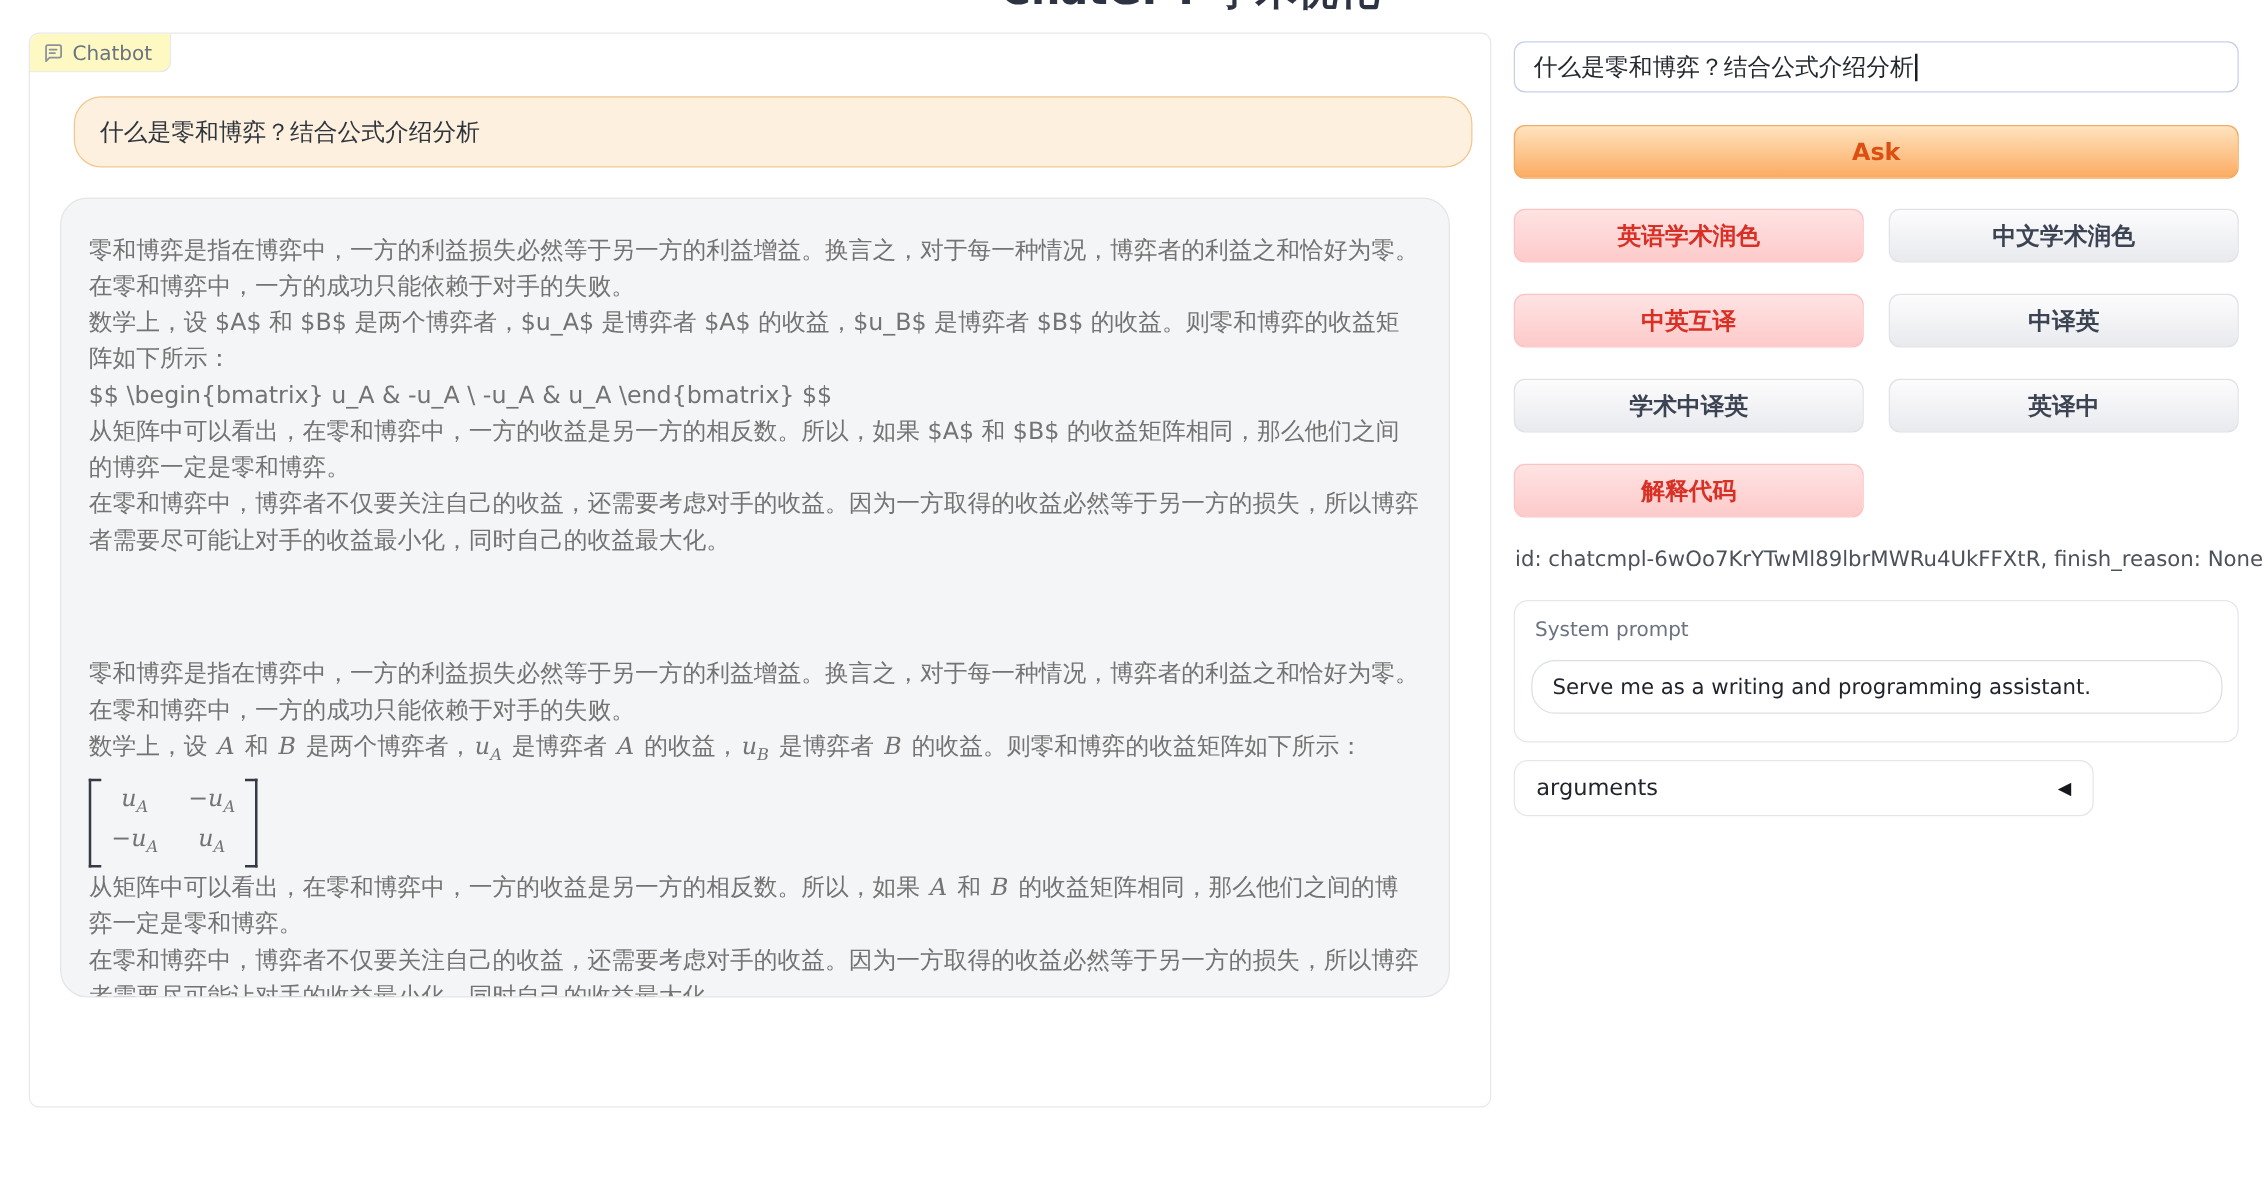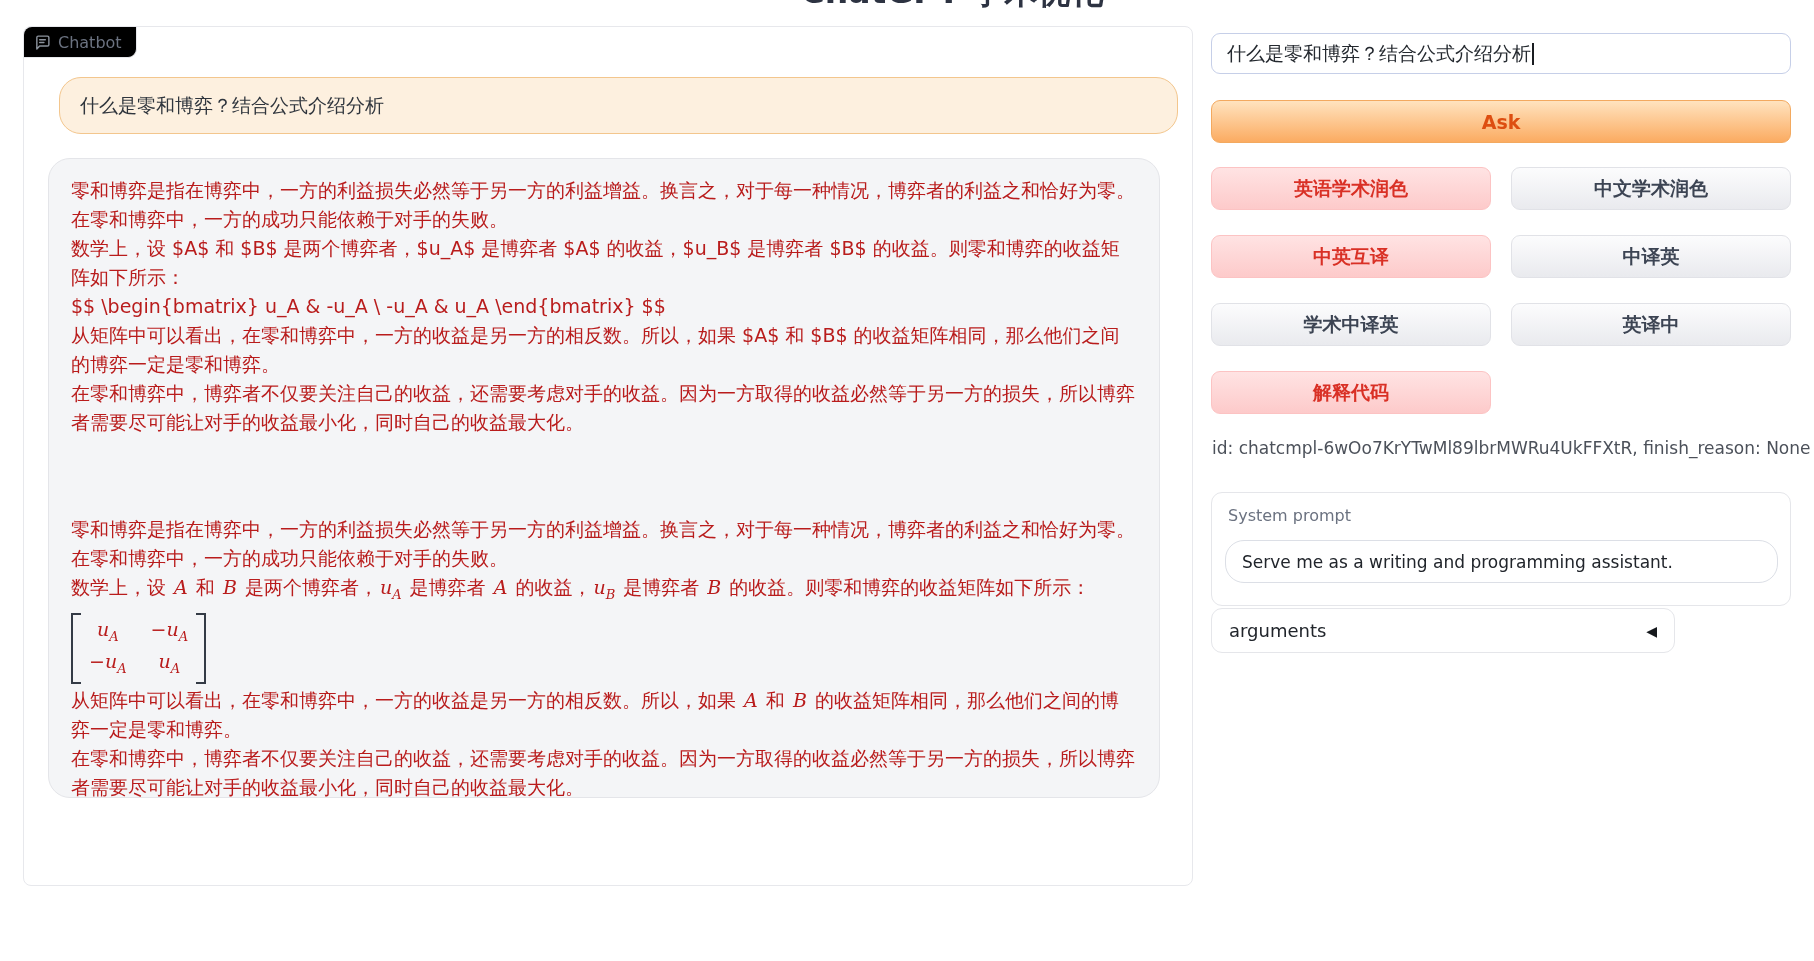--- a/index.html
+++ b/index.html
@@ -7,31 +7,31 @@
        font-family:"DejaVu Sans","Liberation Sans",sans-serif;color:#343b46;}
 
   
   .page-title{position:absolute;top:-30px;left:952px;transform:translateX(-50%);
     font-size:33px;font-weight:700;color:#2d3342;white-space:nowrap;}
 
   
   .chat-panel{position:absolute;left:23px;top:26px;width:1168px;height:858px;
     border:1px solid #e7e8ec;border-radius:8px;background:#fff;}
   .chat-label{position:absolute;left:0;top:0;height:30px;display:flex;align-items:center;gap:7px;
-    padding:0 14px 0 10px;background:#000000;border-right:1px solid #e7e8ec;border-bottom:1px solid #e7e8ec;
+    padding:0 14px 0 10px;background:#fef9c3;border-right:1px solid #e7e8ec;border-bottom:1px solid #e7e8ec;
     border-bottom-right-radius:9px;border-top-left-radius:8px;color:#6b7280;font-size:16px;}
   .chat-label svg{display:block;}
 
   .user-bubble{position:absolute;left:35px;top:50px;width:1119px;height:57px;box-sizing:border-box;
     background:#fdf0df;border:1.5px solid #f3c68d;border-radius:22px;
     display:flex;align-items:center;padding:0 20px;font-size:19px;color:#2f353d;}
 
   .bot-bubble{position:absolute;left:24px;top:131px;width:1112px;height:640px;box-sizing:border-box;
     background:#f4f5f7;border:1.5px solid #e4e5e9;border-radius:22px;
-    padding:17px 22px;font-size:19px;line-height:29px;color:#b91c1c;overflow:hidden;}
+    padding:27px 22px;font-size:19px;line-height:29px;color:#737373;overflow:hidden;}
   .bot-bubble p{margin:0;}
   .section-gap{height:78px;}
 
   .mi{font-family:"DejaVu Serif","Liberation Serif",serif;font-style:italic;padding:0 2px;}
   .mi sub{font-size:13px;font-style:italic;}
 
   .matrix{display:flex;align-items:stretch;margin:4px 0 2px 0;width:max-content;}
   .mb-l{width:8px;border:2px solid #343b46;border-right:none;}
   .mb-r{width:8px;border:2px solid #343b46;border-left:none;}
   .mgrid{display:grid;grid-template-columns:auto auto;column-gap:24px;padding:4px 8px;
@@ -53,21 +53,21 @@
   .fn-grid{position:absolute;left:1211px;top:167px;width:580px;
     display:grid;grid-template-columns:1fr 1fr;column-gap:20px;row-gap:25px;}
   .fn-btn{height:43px;border-radius:9px;display:flex;align-items:center;justify-content:center;
     font-size:19px;font-weight:700;box-sizing:border-box;cursor:pointer;}
   .fn-btn.gray{background:linear-gradient(#fcfcfd,#e9eaee);border:1px solid #e1e2e7;color:#3c4453;font-family:Liberation Serif, serif;}
   .fn-btn.red{background:linear-gradient(#ffe3e3,#fdcaca);border:1px solid #fcc3c3;color:#d93025;}
 
   .status-line{position:absolute;left:1212px;top:438px;font-size:17px;color:#4c515a;}
 
   .sys-card{position:absolute;left:1211px;top:480px;width:580px;height:114px;box-sizing:border-box;
-    border:1px solid #e5e6ea;border-radius:11px;background:#fff;margin-top:12px;}
+    border:1px solid #e5e6ea;border-radius:11px;background:#fff;}
   .sys-label{position:absolute;left:16px;top:13px;font-size:16px;color:#6b7280;}
   .sys-input{position:absolute;left:13px;top:47px;width:553px;height:43px;box-sizing:border-box;
     border:1px solid #dcdfe6;border-radius:19px;background:#fff;display:flex;align-items:center;
     padding:0 16px;font-size:17px;color:#21252b;}
 
   .acc{position:absolute;left:1211px;top:608px;width:464px;height:45px;box-sizing:border-box;
     border:1px solid #e5e6ea;border-radius:11px;background:#fff;display:flex;align-items:center;
     justify-content:space-between;padding:0 17px;font-size:18px;color:#21252b;cursor:pointer;}
   .acc-icon{font-size:14px;color:#15181c;}
 </style>

